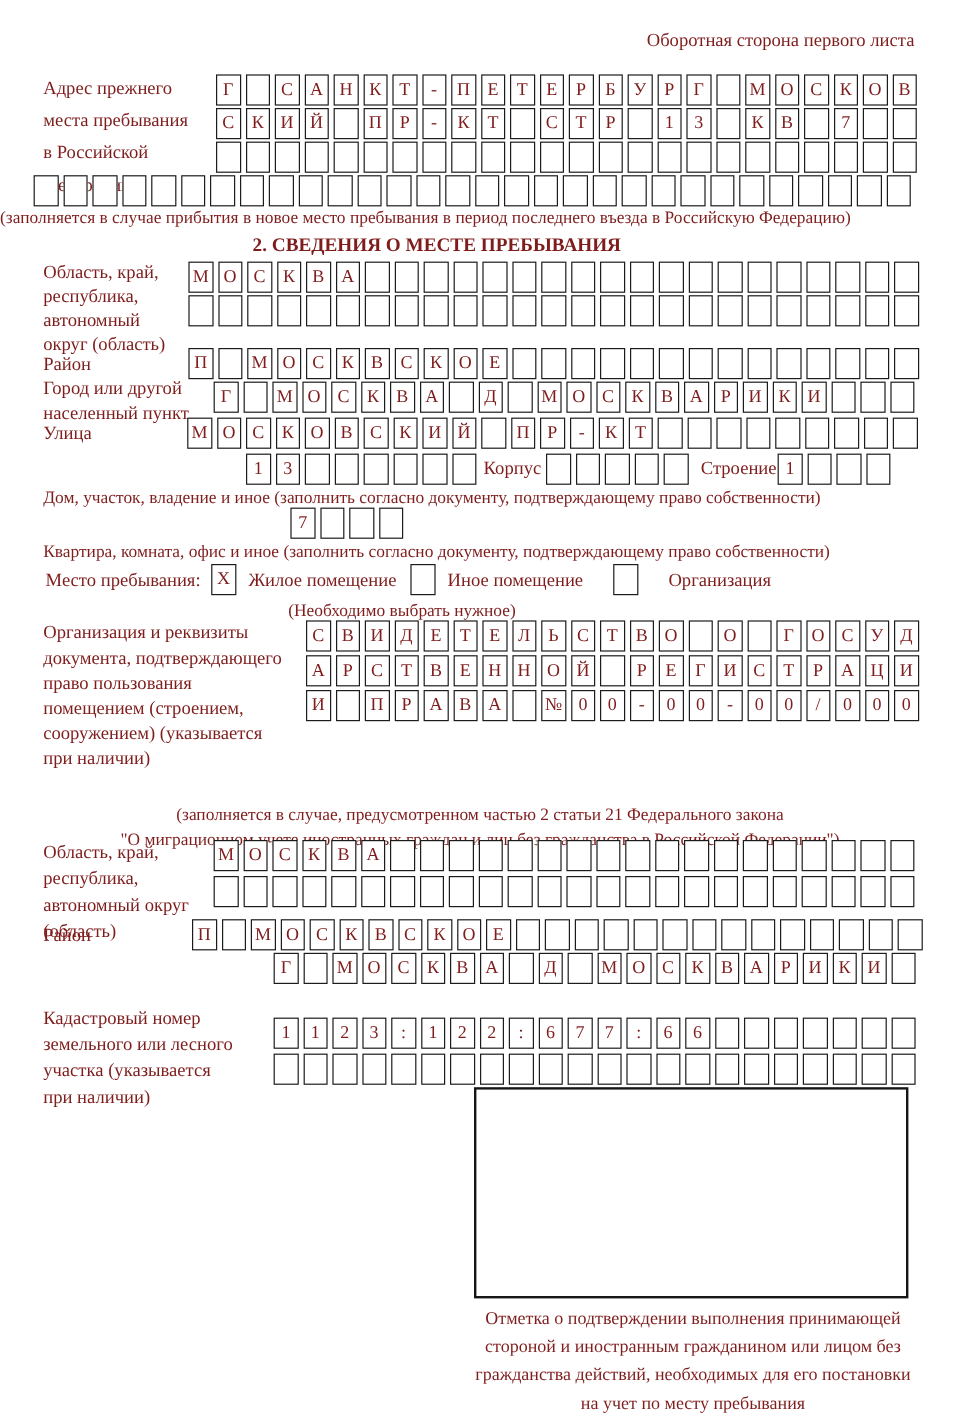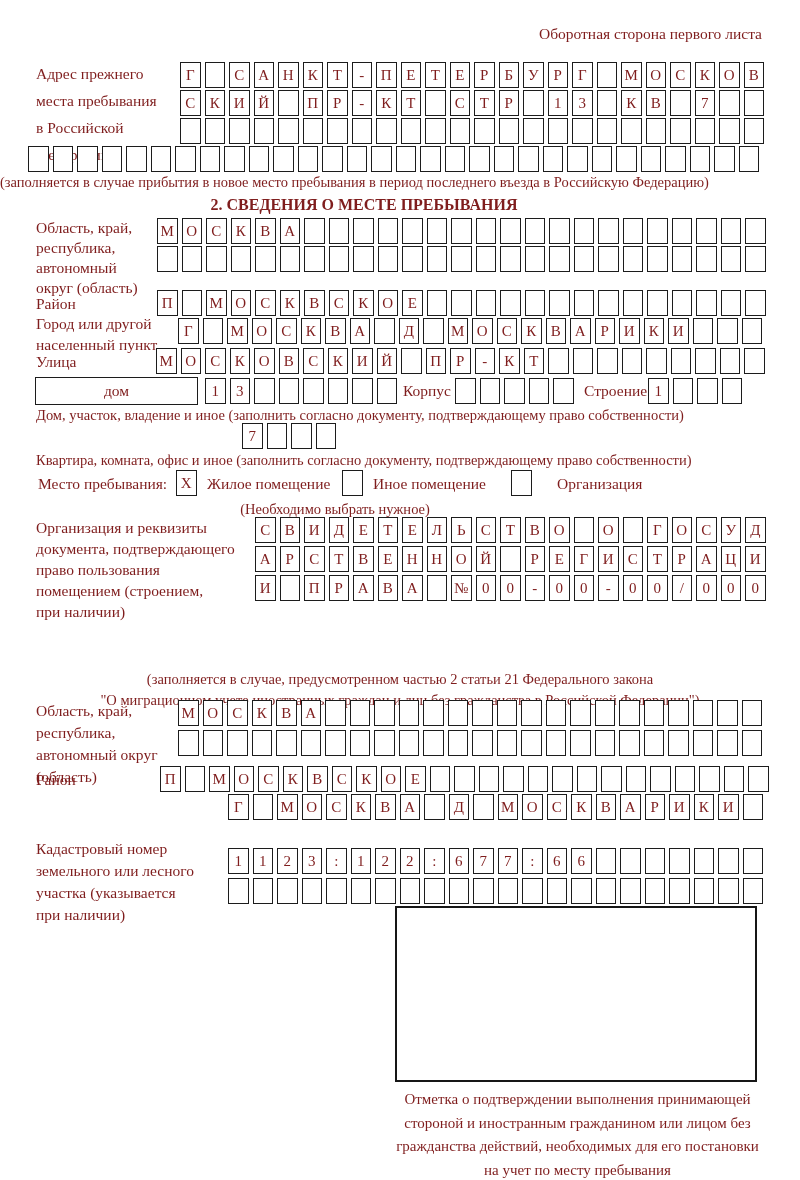--- a/index.html
+++ b/index.html
@@ -293,21 +293,20 @@
       <span class="cell"></span>
       <span class="cell"></span>
       <span class="cell"></span>
       <span class="cell"></span>
       <span class="cell"></span>
       <span class="cell"></span>
       <span class="cell"></span>
       <span class="cell"></span>
     </div>
 
-  <div class="abs labelbox" style="left:35px;top:377px;width:163px;height:28px;">дом</div>
   <div class="abs cellrow" style="left:205px;top:378px;">
       <span class="cell">1</span>
       <span class="cell">3</span>
       <span class="cell"></span>
       <span class="cell"></span>
       <span class="cell"></span>
       <span class="cell"></span>
       <span class="cell"></span>
       <span class="cell"></span>
     </div>
@@ -343,20 +342,21 @@
   <div class="abs lbl" style="left:373px;top:474px;">Иное помещение</div>
   <span class="abs cell" style="left:511px;top:470px;"></span>
   <div class="abs lbl" style="left:557px;top:474px;">Организация</div>
   <div class="abs note center" style="left:35px;top:501px;width:600px;">(Необходимо выбрать нужное)</div>
 
   <div class="abs lbl lh21" style="left:36px;top:517px;">
     <div>Организация и реквизиты</div>
     <div>документа, подтверждающего</div>
     <div>право пользования</div>
     <div>помещением (строением,</div>
+    <div>сооружением) (указывается</div>
     <div>при наличии)</div>
   </div>
   <div class="abs cellrow" style="left:255px;top:517px;">
       <span class="cell">С</span>
       <span class="cell">В</span>
       <span class="cell">И</span>
       <span class="cell">Д</span>
       <span class="cell">Е</span>
       <span class="cell">Т</span>
       <span class="cell">Е</span>

